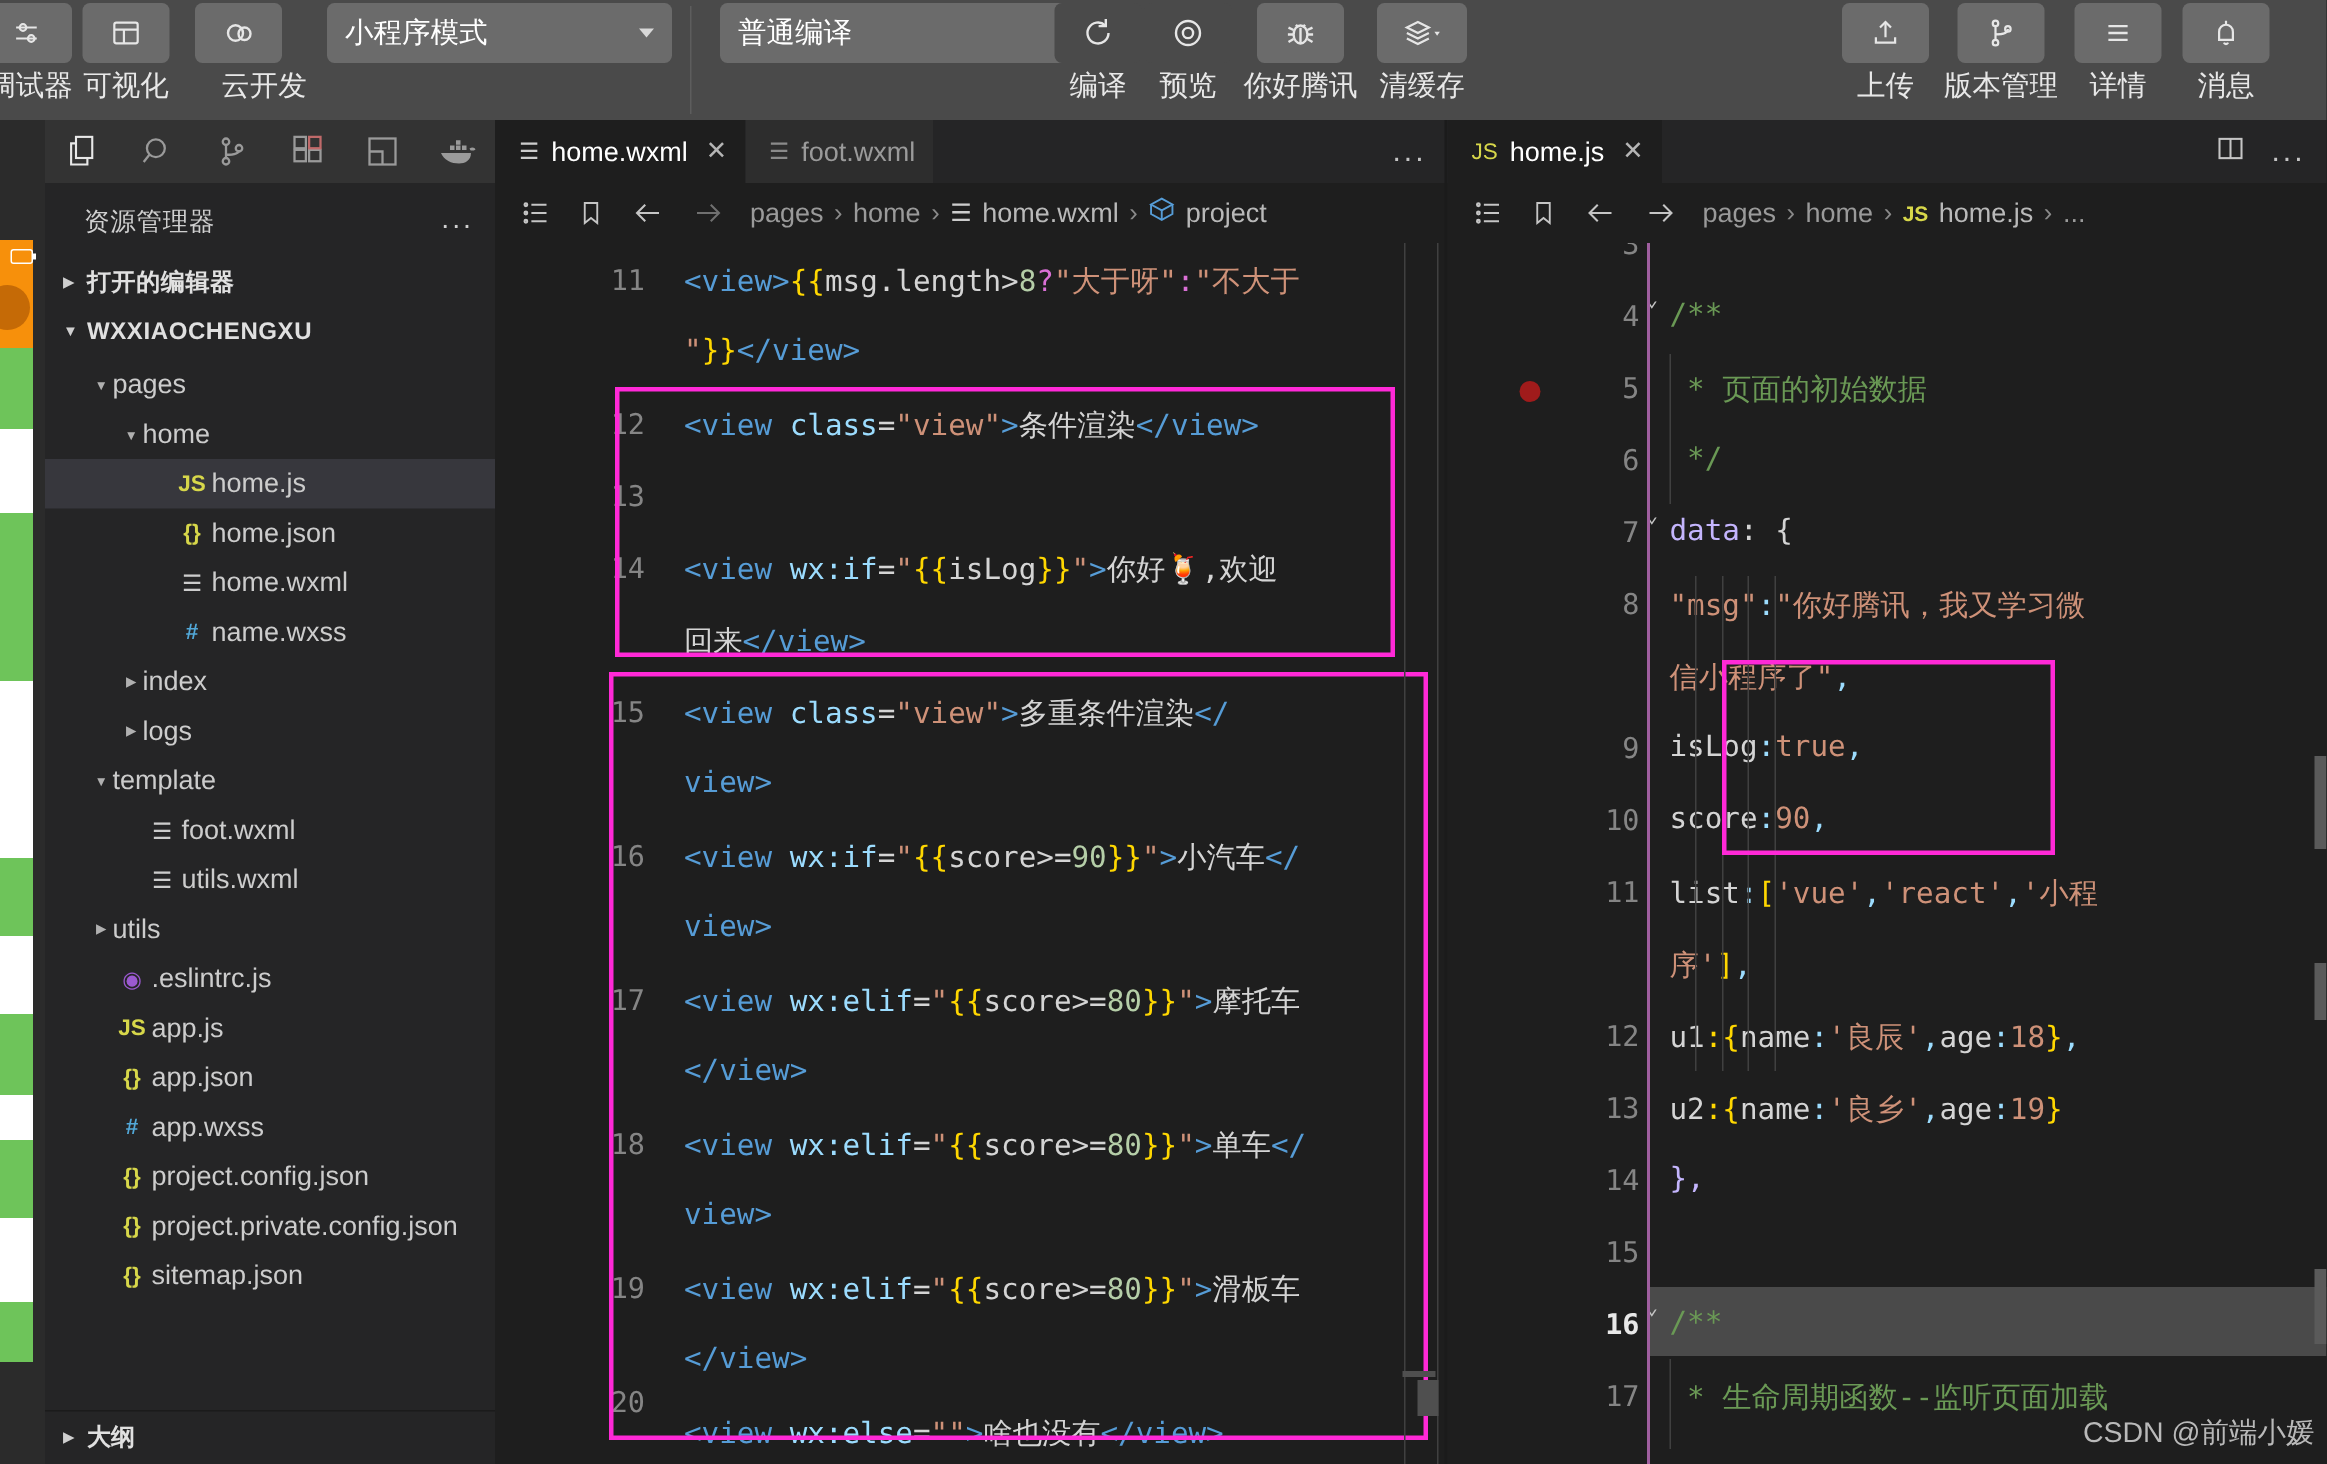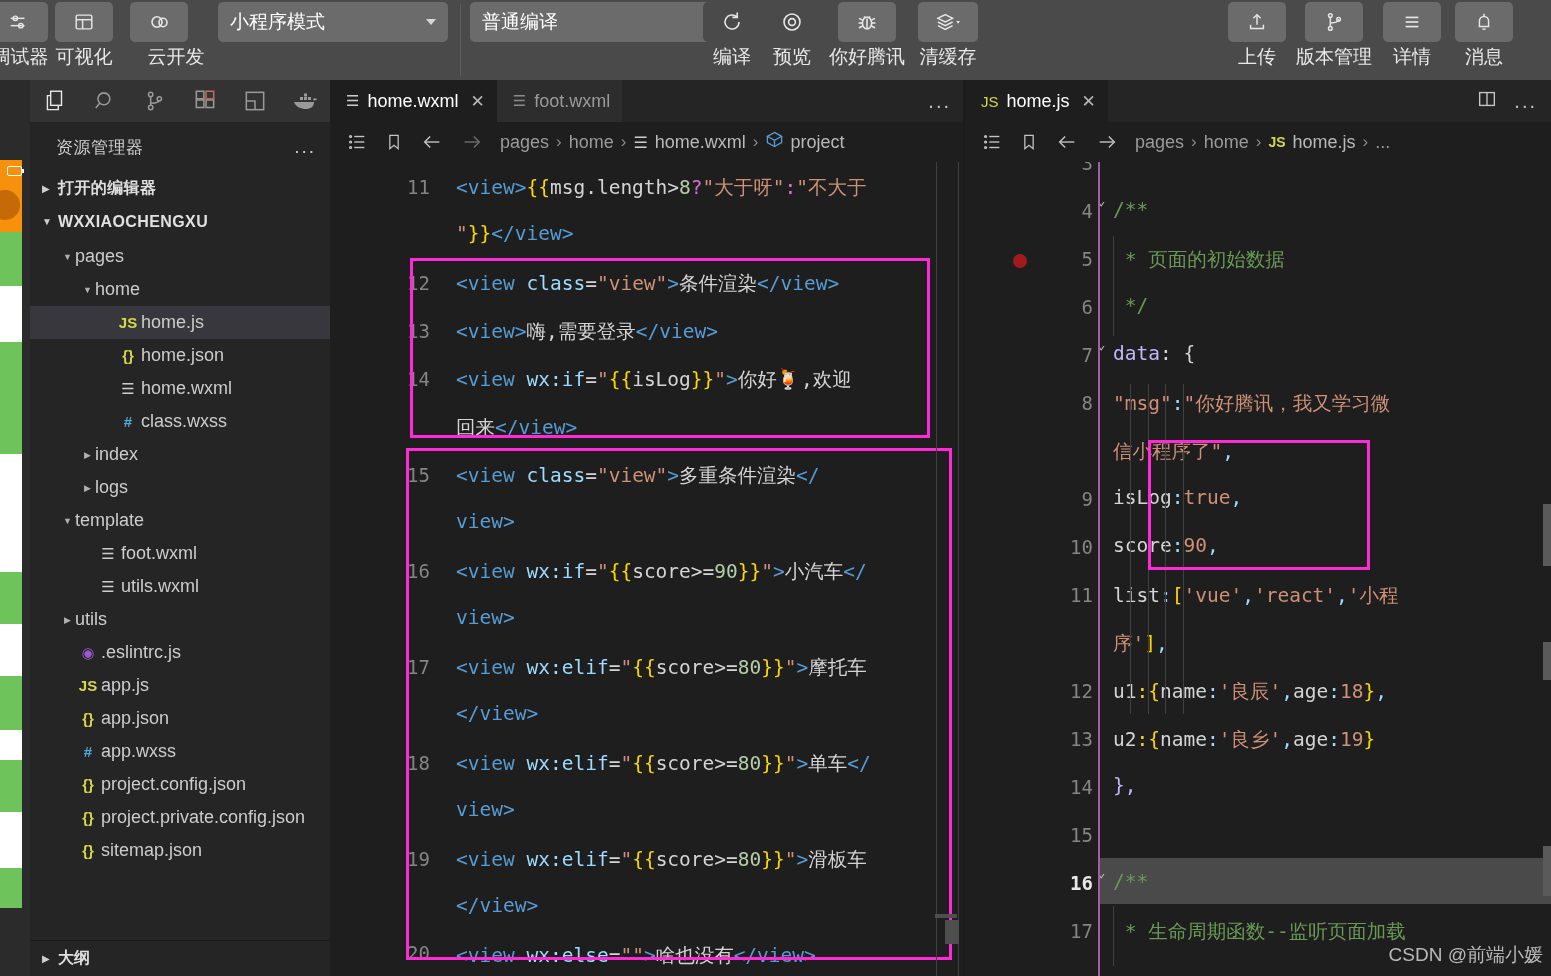--- a/index.html
+++ b/index.html
@@ -152,21 +152,21 @@
     </div>
     <div class="tb-label" style="left:124px;width:70px;margin-left:17px;">云开发</div>
 
     <div class="tb-sel" style="left:218px;width:230px;">
       <span class="txt">小程序模式</span>
       <span class="caret"></span>
     </div>
 
     <div class="tb-sep" style="left:460px;"></div>
 
-    <div class="tb-sel" style="left:470px;width:270px;">
+    <div class="tb-sel" style="left:480px;width:270px;">
       <span class="txt">普通编译</span>
       <span class="caret"></span>
     </div>
 
     <div class="tb-btn" style="left:703px;background:#4a4a4a;">
       <span class="tb-icon">
         <svg width="24" height="24" viewBox="0 0 24 24" fill="none" stroke="#e6e6e6" stroke-width="1.6">
           <path d="M19 12a7 7 0 1 1-2.2-5.1"></path>
             <polyline points="17.2,2.6 17.2,7.4 12.4,7.4"></polyline>
         </svg>
@@ -361,21 +361,21 @@
           <span>home.json</span>
         </div>
         <div class="row">
           <span class="tw" style="margin-left: 70px;"></span>
           <span class="ic ic-wxml">☰</span>
           <span>home.wxml</span>
         </div>
         <div class="row">
           <span class="tw" style="margin-left: 70px;"></span>
           <span class="ic ic-wxss">#</span>
-          <span>class.wxss</span>
+          <span>name.wxss</span>
         </div>
         <div class="row">
           <span class="tw" style="margin-left: 50px;">▶</span>
           <span class="ic" style="width: 0px; flex: 0 0 0px;"></span>
           <span>index</span>
         </div>
         <div class="row">
           <span class="tw" style="margin-left: 50px;">▶</span>
           <span class="ic" style="width: 0px; flex: 0 0 0px;"></span>
           <span>logs</span>
@@ -505,40 +505,39 @@
       <span class="lit">project</span>
     </div>
 
     <div class="code" id="code-left" style="width:635px;height:814px;">
         <div class="ln" style="left: 54px; width: 46px; top: 14px;">11</div>
         <div class="cl" style="left: 126px; top: 12px;"><span class="t-tag">&lt;view&gt;</span><span class="t-brace">{{</span><span class="t-plain">msg.length</span><span class="t-op">&gt;</span><span class="t-num">8</span><span class="t-brace2">?</span><span class="t-str">"大于呀"</span><span class="t-brace2">:</span><span class="t-str">"不大于</span></div>
         <div class="cl" style="left: 126px; top: 60px;"><span class="t-str">"</span><span class="t-brace">}}</span><span class="t-tag">&lt;/view&gt;</span></div>
         <div class="ln" style="left: 54px; width: 46px; top: 110px;">12</div>
         <div class="cl" style="left: 126px; top: 108px;"><span class="t-tag">&lt;view </span><span class="t-attr">class</span><span class="t-op">=</span><span class="t-str">"view"</span><span class="t-tag">&gt;</span><span class="t-white">条件渲染</span><span class="t-tag">&lt;/view&gt;</span></div>
         <div class="ln" style="left: 54px; width: 46px; top: 158px;">13</div>
-        <div class="cl" style="left: 126px; top: 156px;"><span class="t-tag">&lt;view&gt;</span><span class="t-white">嗨,需要登录</span><span class="t-tag">&lt;/view&gt;</span></div>
         <div class="ln" style="left: 54px; width: 46px; top: 206px;">14</div>
         <div class="cl" style="left: 126px; top: 204px;"><span class="t-tag">&lt;view </span><span class="t-attr">wx:if</span><span class="t-op">=</span><span class="t-str">"</span><span class="t-brace">{{</span><span class="t-plain">isLog</span><span class="t-brace">}}</span><span class="t-str">"</span><span class="t-tag">&gt;</span><span class="t-white">你好🍹,欢迎</span></div>
         <div class="cl" style="left: 126px; top: 252px;"><span class="t-white">回来</span><span class="t-tag">&lt;/view&gt;</span></div>
         <div class="ln" style="left: 54px; width: 46px; top: 302px;">15</div>
         <div class="cl" style="left: 126px; top: 300px;"><span class="t-tag">&lt;view </span><span class="t-attr">class</span><span class="t-op">=</span><span class="t-str">"view"</span><span class="t-tag">&gt;</span><span class="t-white">多重条件渲染</span><span class="t-tag">&lt;/</span></div>
         <div class="cl" style="left: 126px; top: 348px;"><span class="t-tag">view&gt;</span></div>
         <div class="ln" style="left: 54px; width: 46px; top: 398px;">16</div>
         <div class="cl" style="left: 126px; top: 396px;"><span class="t-tag">&lt;view </span><span class="t-attr">wx:if</span><span class="t-op">=</span><span class="t-str">"</span><span class="t-brace">{{</span><span class="t-plain">score</span><span class="t-op">&gt;=</span><span class="t-num">90</span><span class="t-brace">}}</span><span class="t-str">"</span><span class="t-tag">&gt;</span><span class="t-white">小汽车</span><span class="t-tag">&lt;/</span></div>
         <div class="cl" style="left: 126px; top: 444px;"><span class="t-tag">view&gt;</span></div>
         <div class="ln" style="left: 54px; width: 46px; top: 494px;">17</div>
         <div class="cl" style="left: 126px; top: 492px;"><span class="t-tag">&lt;view </span><span class="t-attr">wx:elif</span><span class="t-op">=</span><span class="t-str">"</span><span class="t-brace">{{</span><span class="t-plain">score</span><span class="t-op">&gt;=</span><span class="t-num">80</span><span class="t-brace">}}</span><span class="t-str">"</span><span class="t-tag">&gt;</span><span class="t-white">摩托车</span></div>
         <div class="cl" style="left: 126px; top: 540px;"><span class="t-tag">&lt;/view&gt;</span></div>
         <div class="ln" style="left: 54px; width: 46px; top: 590px;">18</div>
         <div class="cl" style="left: 126px; top: 588px;"><span class="t-tag">&lt;view </span><span class="t-attr">wx:elif</span><span class="t-op">=</span><span class="t-str">"</span><span class="t-brace">{{</span><span class="t-plain">score</span><span class="t-op">&gt;=</span><span class="t-num">80</span><span class="t-brace">}}</span><span class="t-str">"</span><span class="t-tag">&gt;</span><span class="t-white">单车</span><span class="t-tag">&lt;/</span></div>
         <div class="cl" style="left: 126px; top: 636px;"><span class="t-tag">view&gt;</span></div>
         <div class="ln" style="left: 54px; width: 46px; top: 686px;">19</div>
         <div class="cl" style="left: 126px; top: 684px;"><span class="t-tag">&lt;view </span><span class="t-attr">wx:elif</span><span class="t-op">=</span><span class="t-str">"</span><span class="t-brace">{{</span><span class="t-plain">score</span><span class="t-op">&gt;=</span><span class="t-num">80</span><span class="t-brace">}}</span><span class="t-str">"</span><span class="t-tag">&gt;</span><span class="t-white">滑板车</span></div>
         <div class="cl" style="left: 126px; top: 732px;"><span class="t-tag">&lt;/view&gt;</span></div>
-        <div class="ln" style="left: 54px; width: 46px; top: 780px;">20</div>
+        <div class="ln" style="left: 54px; width: 46px; top: 762px;">20</div>
         <div class="cl" style="left: 126px; top: 780px;"><span class="t-tag">&lt;view </span><span class="t-attr">wx:else</span><span class="t-op">=</span><span class="t-str">""</span><span class="t-tag">&gt;</span><span class="t-white">啥也没有</span><span class="t-tag">&lt;/view&gt;</span></div>
         <div class="hl" style="left: 80px; top: 96px; width: 520px; height: 180px; border-color: rgb(255, 41, 215);"></div>
         <div class="hl" style="left: 76px; top: 286px; width: 546px; height: 512px; border-color: rgb(255, 41, 215);"></div>
         <div class="igl" style="left: 606px; top: 0px; height: 814px;"></div>
         <div class="igl" style="left: 628px; top: 0px; height: 814px;"></div>
         <div class="scroll-th" style="left: 615px; top: 758px; width: 14px; height: 24px;"></div>
         <div class="scroll-th" style="left: 605px; top: 752px; width: 22px; height: 4px;"></div>
       </div>
   </div>
 

